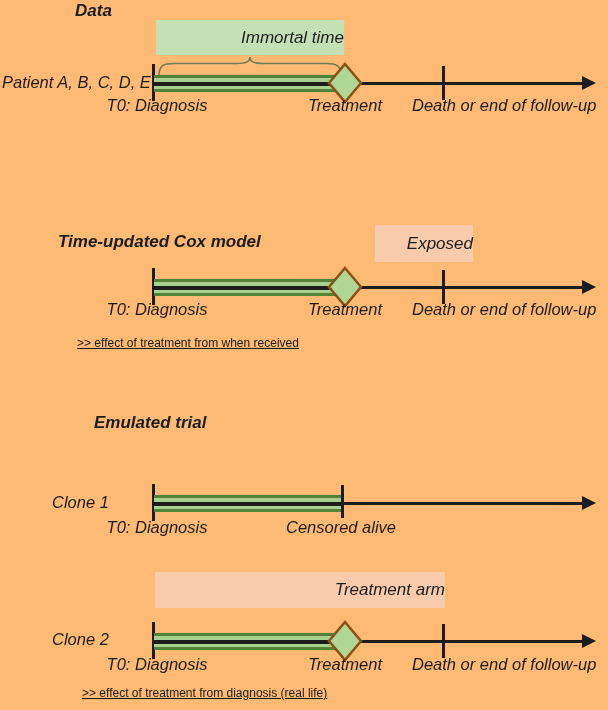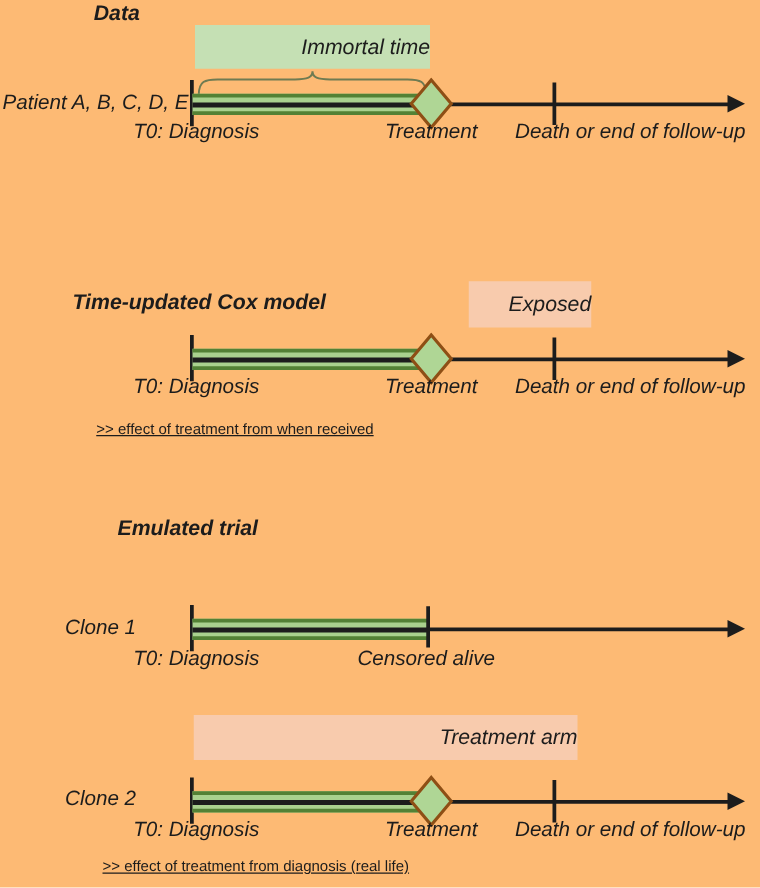--- a/index.html
+++ b/index.html
@@ -98,21 +98,21 @@
   <div class="abs tick" style="left:152px;top:484px;height:37px;"></div>
   <div class="abs gbar" style="left:154px;top:495px;width:188px;">
       <div class="core"></div>
     </div>
   <div class="abs tick" style="left:340.5px;top:485px;height:33px;"></div>
 
   <div class="abs lbl" style="left:52px;top:493px;">Clone 1</div>
   <div class="abs lbl center" style="left:97px;top:518px;width:120px;">T0: Diagnosis</div>
   <div class="abs lbl center" style="left:271px;top:518px;width:140px;">Censored alive</div>
 
-  <div class="abs band orange" style="left:155px;top:572px;width:290px;height:36px;padding-left:17px;">
+  <div class="abs band orange" style="left:155px;top:572px;width:290px;height:36px;">
     <span>Treatment arm</span>
   </div>
 
   <div class="abs axis" style="left:153px;top:639.5px;width:430px;"></div>
   <div class="abs tick" style="left:152px;top:622px;height:37px;"></div>
   <div class="abs gbar" style="left:154px;top:633px;width:183px;">
       <div class="core"></div>
     </div>
   <svg class="abs" style="left:327px;top:620px;" width="36" height="42" viewBox="0 0 36 42">
     <polygon class="diamond-poly" points="18,2 34,21 18,40 2,21"></polygon>

